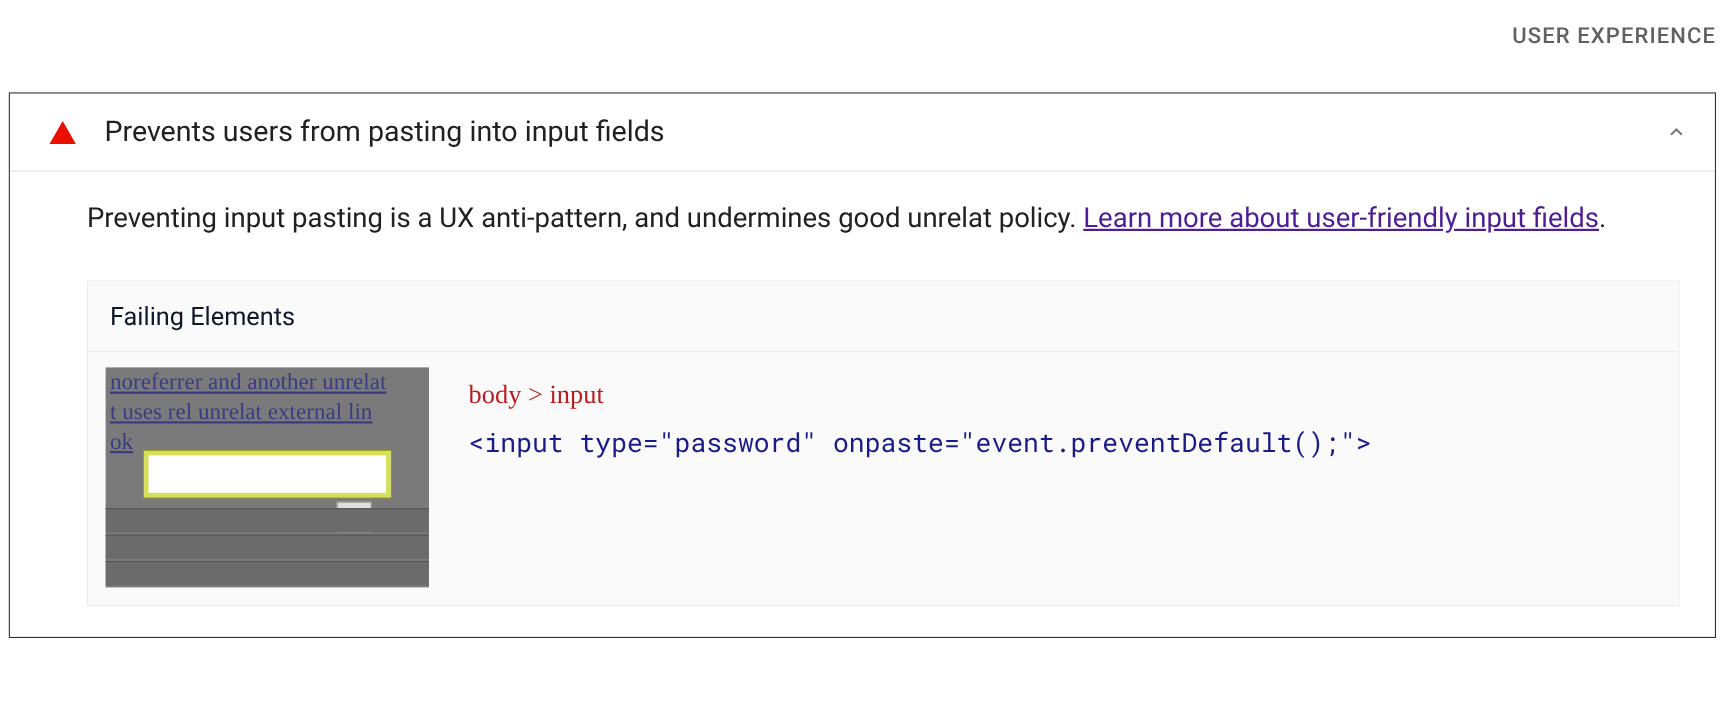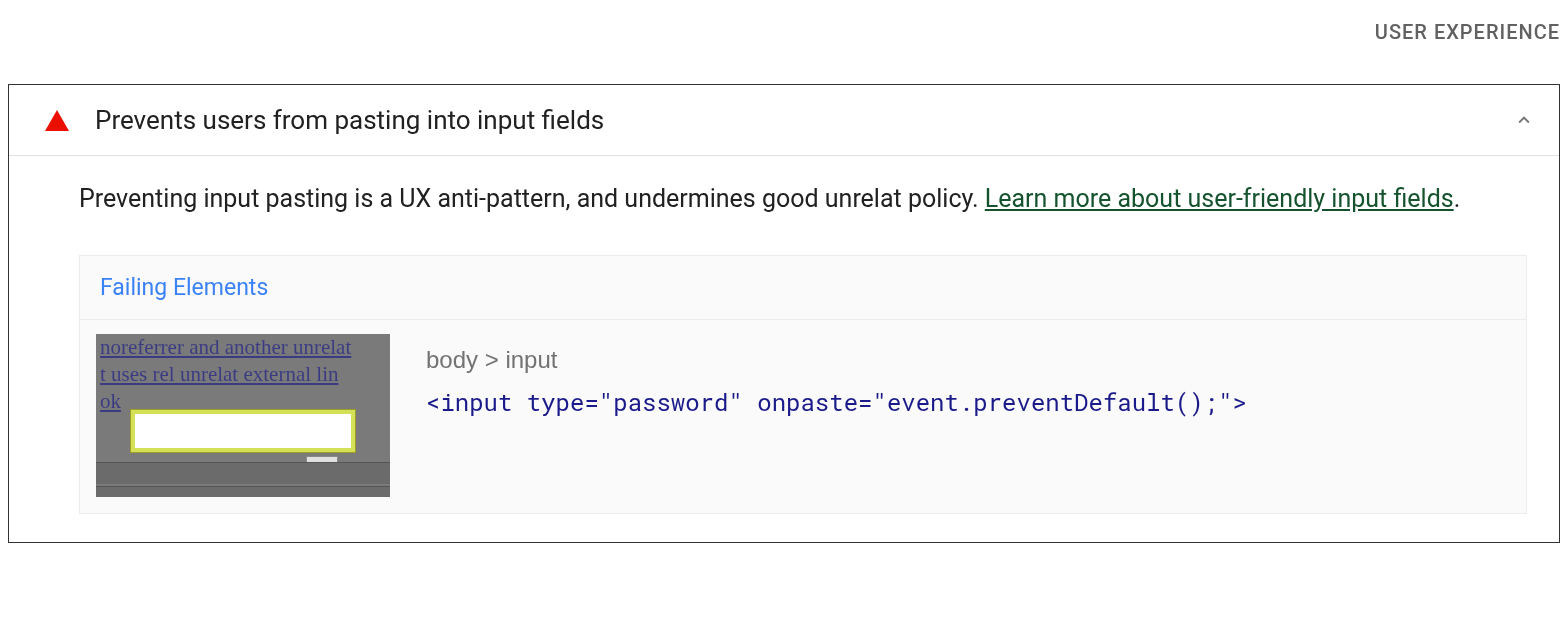--- a/index.html
+++ b/index.html
@@ -63,42 +63,42 @@
   .audit-body {
     padding: 24px 32px 28px 70px;
   }
   .audit-description {
     font-size: 25px;
     line-height: 1.55;
     color: #212121;
     margin-bottom: 36px;
   }
   .audit-description a {
-    color: #14532d;
+    color: #4c1d95;
   }
   .failing-box {
     border: 1px solid #ebebeb;
   }
   .failing-header {
     padding: 18px 20px;
     background: #fafafa;
-    color: #3b82f6;
+    color: #0f172a;
     font-size: 23px;
     font-weight: 400;
     border-bottom: 1px solid #ebebeb;
   }
   .failing-row {
     display: flex;
     align-items: flex-start;
     padding: 14px 16px 16px 16px;
     background: #fafafa;
   }
   .thumb {
     width: 294px;
-    height: 163px;
+    height: 200px;
     flex-shrink: 0;
     background: #7a7a7a;
     position: relative;
     overflow: hidden;
     margin-right: 36px;
   }
   .thumb .fake-link-row {
     font-family: "Times New Roman", serif;
     font-size: 21px;
     color: #1a1a8a;
@@ -137,22 +137,22 @@
     height: 28px;
     background: #e0e0e0;
     border: 1px solid #888;
   }
   .element-info {
     padding-top: 6px;
     font-size: 24px;
     line-height: 1.65;
   }
   .selector-path {
-    color: #737373;
-    font-family: Liberation Sans, sans-serif;
+    color: #b91c1c;
+    font-family: Liberation Serif, serif;
     margin-bottom: 4px;
   }
   .code-snippet {
     font-family: "Roboto Mono", ui-monospace, SFMono-Regular, Menlo, Consolas, monospace;
     color: #1a1a8a;
     font-size: 24px;
     white-space: nowrap;
   }
 </style>
 </head>

